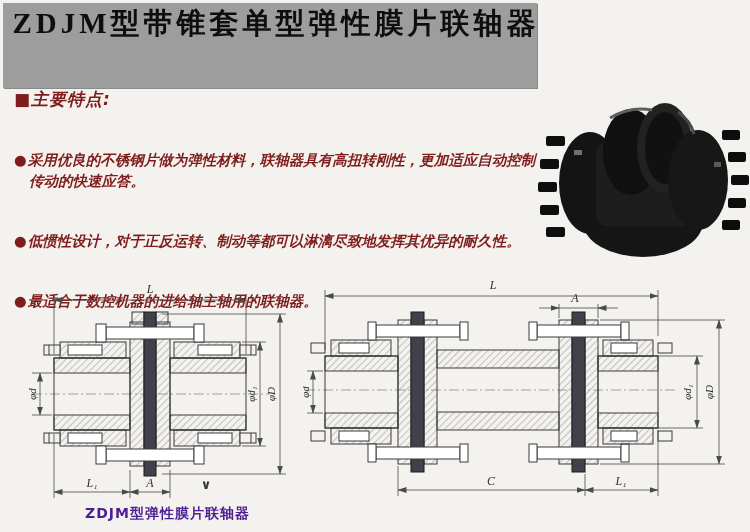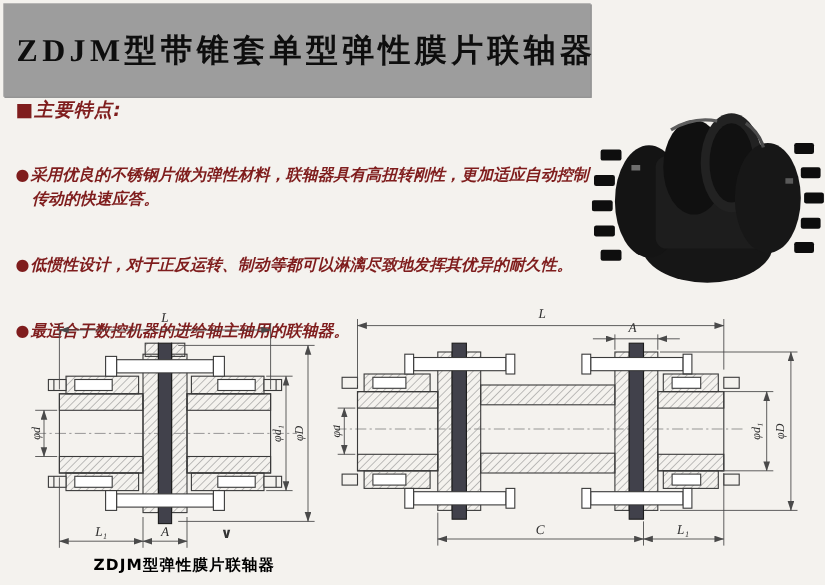--- a/index.html
+++ b/index.html
@@ -5,21 +5,21 @@
   html,body{margin:0;padding:0;}
   #page{
     position:relative;width:750px;height:532px;
     background:#f4f2ee;overflow:hidden;
     font-family:"DejaVu Sans","Liberation Sans",sans-serif;
   }
   
   .banner{
     position:absolute;left:3px;top:3px;width:534px;height:85px;
     background:#9d9d9d;
-    display:flex;flex-direction:column;justify-content:center;
+    display:flex;justify-content:center;
     padding-left:12px;box-sizing:border-box;
     box-shadow:1px 1px 0 #8a8a8a;
   }
   .title-line{
     font-family:"Liberation Serif","DejaVu Serif",serif;
     font-weight:bold;font-size:29px;line-height:40px;
     letter-spacing:4px;color:#0e0e0e;white-space:nowrap;
   }
   
   .features{
@@ -37,21 +37,21 @@
   
   .diag{position:absolute;}
   .diag text{
     font-family:"Liberation Serif","DejaVu Serif",serif;
     font-style:italic;font-size:12px;fill:#2e2e2e;
   }
   .diag text.phi{font-size:11px;}
   .diag text.check{font-style:normal;font-weight:bold;font-size:13px;fill:#333;}
   .caption{
     position:absolute;text-align:center;
-    font-size:14px;font-weight:bold;color:#000000;letter-spacing:1px;
+    font-size:14px;font-weight:bold;color:#4c1d95;letter-spacing:1px;
   }
   .photo{position:absolute;left:538px;top:80px;}
 </style>
 </head>
 <body>
 
 <div id="page">
 
   <div class="banner">
     <div class="title-line">ZDJM型带锥套单型弹性膜片联轴器</div>

